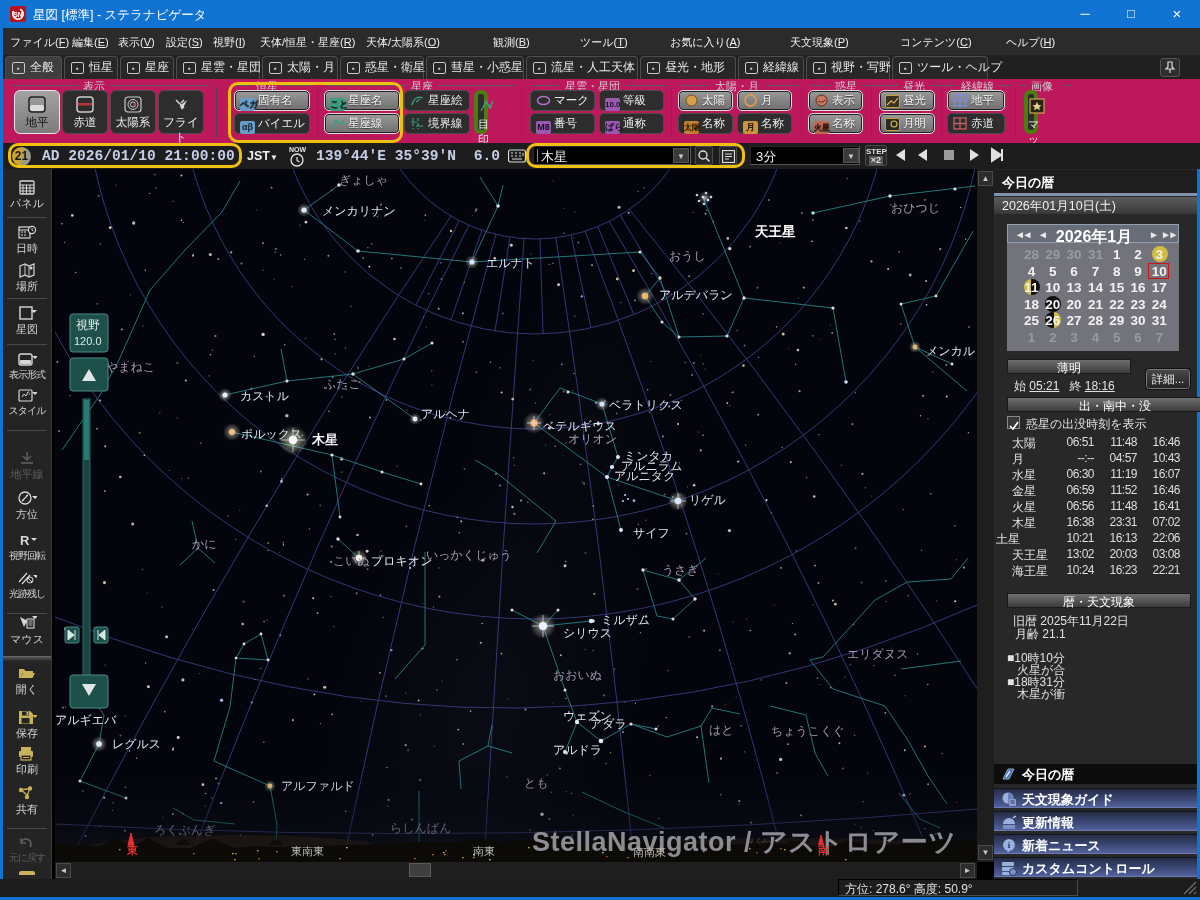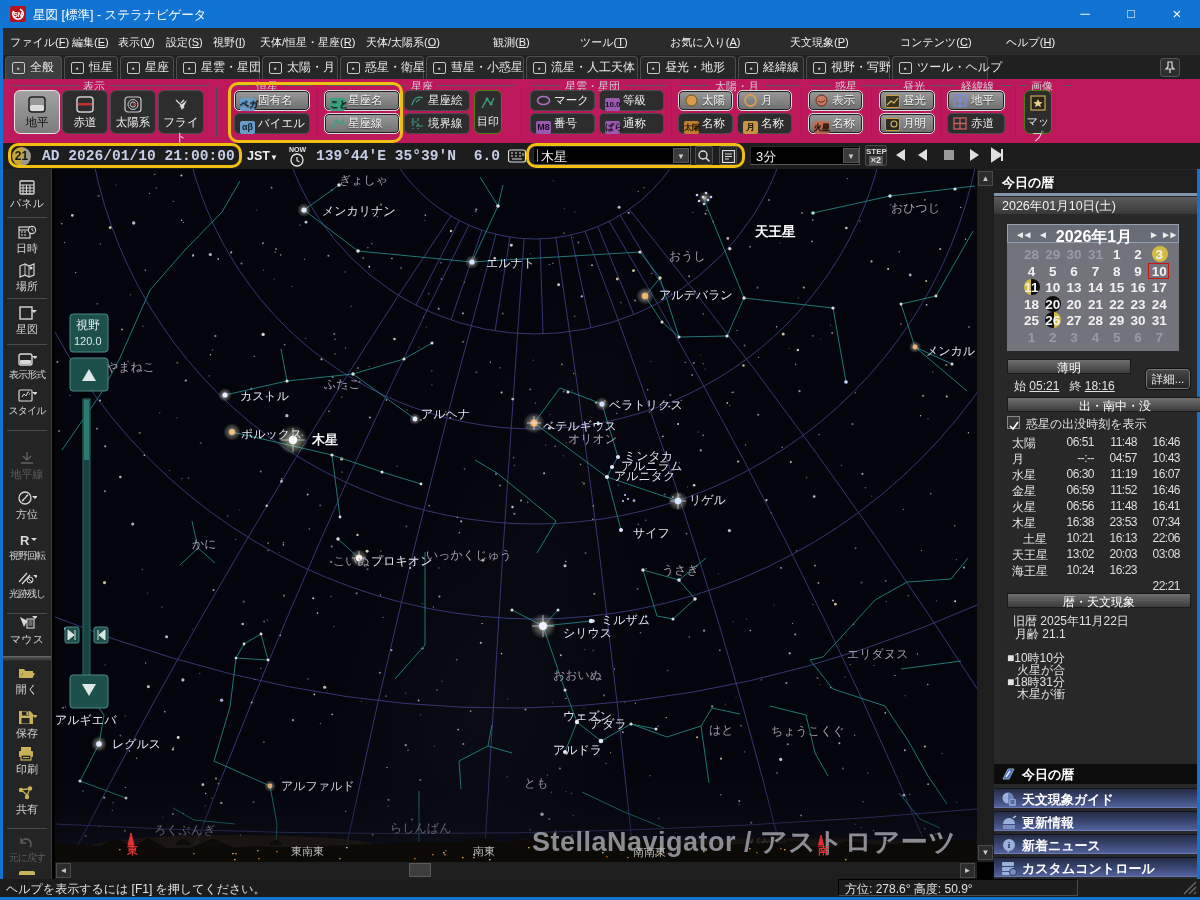--- a/index.html
+++ b/index.html
@@ -32,21 +32,21 @@
 #ribbon { left:3px; top:79px; width:1197px; height:64px; background:#be185d; }
 .glabel { position:absolute; top:0px; height:12px; color:#cfcfcf; font-size:11px; white-space:nowrap; }
 .gline { position:absolute; top:6px; height:1px; background:#5a5a5a; }
 .gsep { position:absolute; top:8px; width:1px; height:50px; background:#4a4a4a; }
 .bigbtn { position:absolute; top:11px; width:46px; height:44px; background:#2d2d2d; border:1px solid #4b4b4b; border-radius:6px; color:#eee; font-size:11.5px; text-align:center; }
 .bigbtn.on { background:linear-gradient(#a2a2a2,#7c7c7c); border:1px solid #e8e8e8; color:#111; }
 .bigbtn .bic { display:block; margin:5px auto 1px; width:20px; height:18px; }
 .smbtn { position:absolute; width:76px; height:21px; border:1px solid #4b4b4b; border-radius:5px; background:#2d2d2d; color:#eee; font-size:11.5px; line-height:19px; white-space:nowrap; }
 .smbtn.on { background:linear-gradient(#9a9a9a,#6f6f6f); border:1px solid #dcdcdc; box-shadow:inset 0 0 0 1px #222; color:#f8f8f8; text-shadow:0 1px 1px #333; }
 .smbtn .sic { display:inline-block; vertical-align:-3px; margin:0 3px 0 5px; width:15px; height:13px; border-radius:2px; font-size:9px; line-height:13px; text-align:center; font-weight:bold; }
-.tallbtn { position:absolute; top:11px; width:28px; height:44px; background:#2d2d2d; border:1px solid #4d7c0f; border-radius:6px; color:#eee; font-size:11px; text-align:center; }
+.tallbtn { position:absolute; top:11px; width:14px; height:44px; background:#2d2d2d; border:4px solid #4d7c0f; border-radius:6px; color:#eee; font-size:11px; text-align:center; }
 .hl { position:absolute; border:3px solid #f0c011; border-radius:10px; z-index:30; }
 
 
 #timebar { left:3px; top:143px; width:1197px; height:26px; background:#1d1d1d; }
 .tmono { position:absolute; font-family:"Liberation Mono", monospace; font-size:14.6px; font-weight:bold; color:#c6cde6; white-space:nowrap; }
 #mooncirc { position:absolute; left:9px; top:4px; width:19px; height:19px; border-radius:50%; background:linear-gradient(100deg,#c8a636 55%,#9a9a8a 55%); color:#1a1a10; font-size:12px; font-weight:bold; text-align:center; line-height:19px; }
 .tlabel { position:absolute; font-size:12.5px; font-weight:bold; color:#f0f0f0; white-space:nowrap; }
 .sunken { position:absolute; background:#000; border:1px solid #585858; border-top-color:#2a2a2a; border-left-color:#2a2a2a; }
 .ddbtn { position:absolute; background:#3a3a3a; border:1px solid #555; color:#ccc; font-size:8px; text-align:center; }
 .tbtn { position:absolute; background:#272727; border:1px solid #4a4a4a; border-radius:2px; color:#ddd; text-align:center; }
@@ -1426,34 +1426,34 @@
     <div class="rtxt" style="left:18px; top:314px;">金星</div>
     <div class="rtime" style="left:54px; top:314px;">06:59</div>
     <div class="rtime" style="left:97px; top:314px;">11:52</div>
     <div class="rtime" style="left:140px; top:314px;">16:46</div>
     <div class="rtxt" style="left:18px; top:330px;">火星</div>
     <div class="rtime" style="left:54px; top:330px;">06:56</div>
     <div class="rtime" style="left:97px; top:330px;">11:48</div>
     <div class="rtime" style="left:140px; top:330px;">16:41</div>
     <div class="rtxt" style="left:18px; top:346px;">木星</div>
     <div class="rtime" style="left:54px; top:346px;">16:38</div>
-    <div class="rtime" style="left:97px; top:346px;">23:53</div>
-    <div class="rtime" style="left:140px; top:346px;">07:34</div>
-    <div class="rtxt" style="left:29px; top:362px;text-align:center;">土星</div>
+    <div class="rtime" style="left:97px; top:346px;">23:31</div>
+    <div class="rtime" style="left:140px; top:346px;">07:02</div>
+    <div class="rtxt" style="left:2px; top:362px;text-align:center;">土星</div>
     <div class="rtime" style="left:54px; top:362px;">10:21</div>
     <div class="rtime" style="left:97px; top:362px;">16:13</div>
     <div class="rtime" style="left:140px; top:362px;">22:06</div>
     <div class="rtxt" style="left:18px; top:378px;">天王星</div>
     <div class="rtime" style="left:54px; top:378px;">13:02</div>
     <div class="rtime" style="left:97px; top:378px;">20:03</div>
     <div class="rtime" style="left:140px; top:378px;">03:08</div>
     <div class="rtxt" style="left:18px; top:394px;">海王星</div>
     <div class="rtime" style="left:54px; top:394px;">10:24</div>
     <div class="rtime" style="left:97px; top:394px;">16:23</div>
-    <div class="rtime" style="left:140px; top:394px;margin-top:16px;">22:21</div>
+    <div class="rtime" style="left:140px; top:394px;">22:21</div>
   <div class="secbar" style="left:13px; top:424px; width:184px; height:15px;">暦・天文現象</div>
   <div class="rtxt" style="left:19px; top:444px;">旧暦 2025年11月22日</div>
   <div class="rtxt" style="left:21px; top:457px;">月齢 21.1</div>
   <div class="rtxt" style="left:13px; top:481px;">■10時10分</div>
   <div class="rtxt" style="left:23px; top:493px;">火星が合</div>
   <div class="rtxt" style="left:13px; top:505px;">■18時31分</div>
   <div class="rtxt" style="left:23px; top:517px;">木星が衝</div>
 
   <div class="navbar" style="top:595px; background:#0c0c0c;"><span class="navicon"><svg width="15" height="14">
           <path d="M2,12 L7,2 h6 L8,12 z" fill="#4a6ac8" stroke="#8aa"></path>
@@ -1477,18 +1477,17 @@
         </svg></span>新着ニュース</div>
   <div class="navbar navblue" style="top:688px;"><span class="navicon"><svg width="16" height="15">
           <rect x="1" y="1" width="12" height="4" rx="1" fill="#9ab0dd"></rect>
           <rect x="1" y="6" width="12" height="4" rx="1" fill="#9ab0dd"></rect>
           <rect x="1" y="11" width="8" height="3" rx="1" fill="#9ab0dd"></rect>
           <circle cx="12" cy="11" r="3.5" fill="#7a90c5" stroke="#2a3a60"></circle>
         </svg></span>カスタムコントロール</div>
 </div>
 
 <div id="statusbar" class="abs">
-  <div class="msg">ヘルプを表示するには [F1] を押してください。</div>
   <div id="stbox">方位: 278.6°  高度:  50.9°</div>
   <div id="grip"><svg width="14" height="14">
         <path d="M13,1 L1,13 M13,6 L6,13 M13,11 L11,13" stroke="#666" stroke-width="1.5"></path>
       </svg></div>
 </div>
 
 </body></html>

